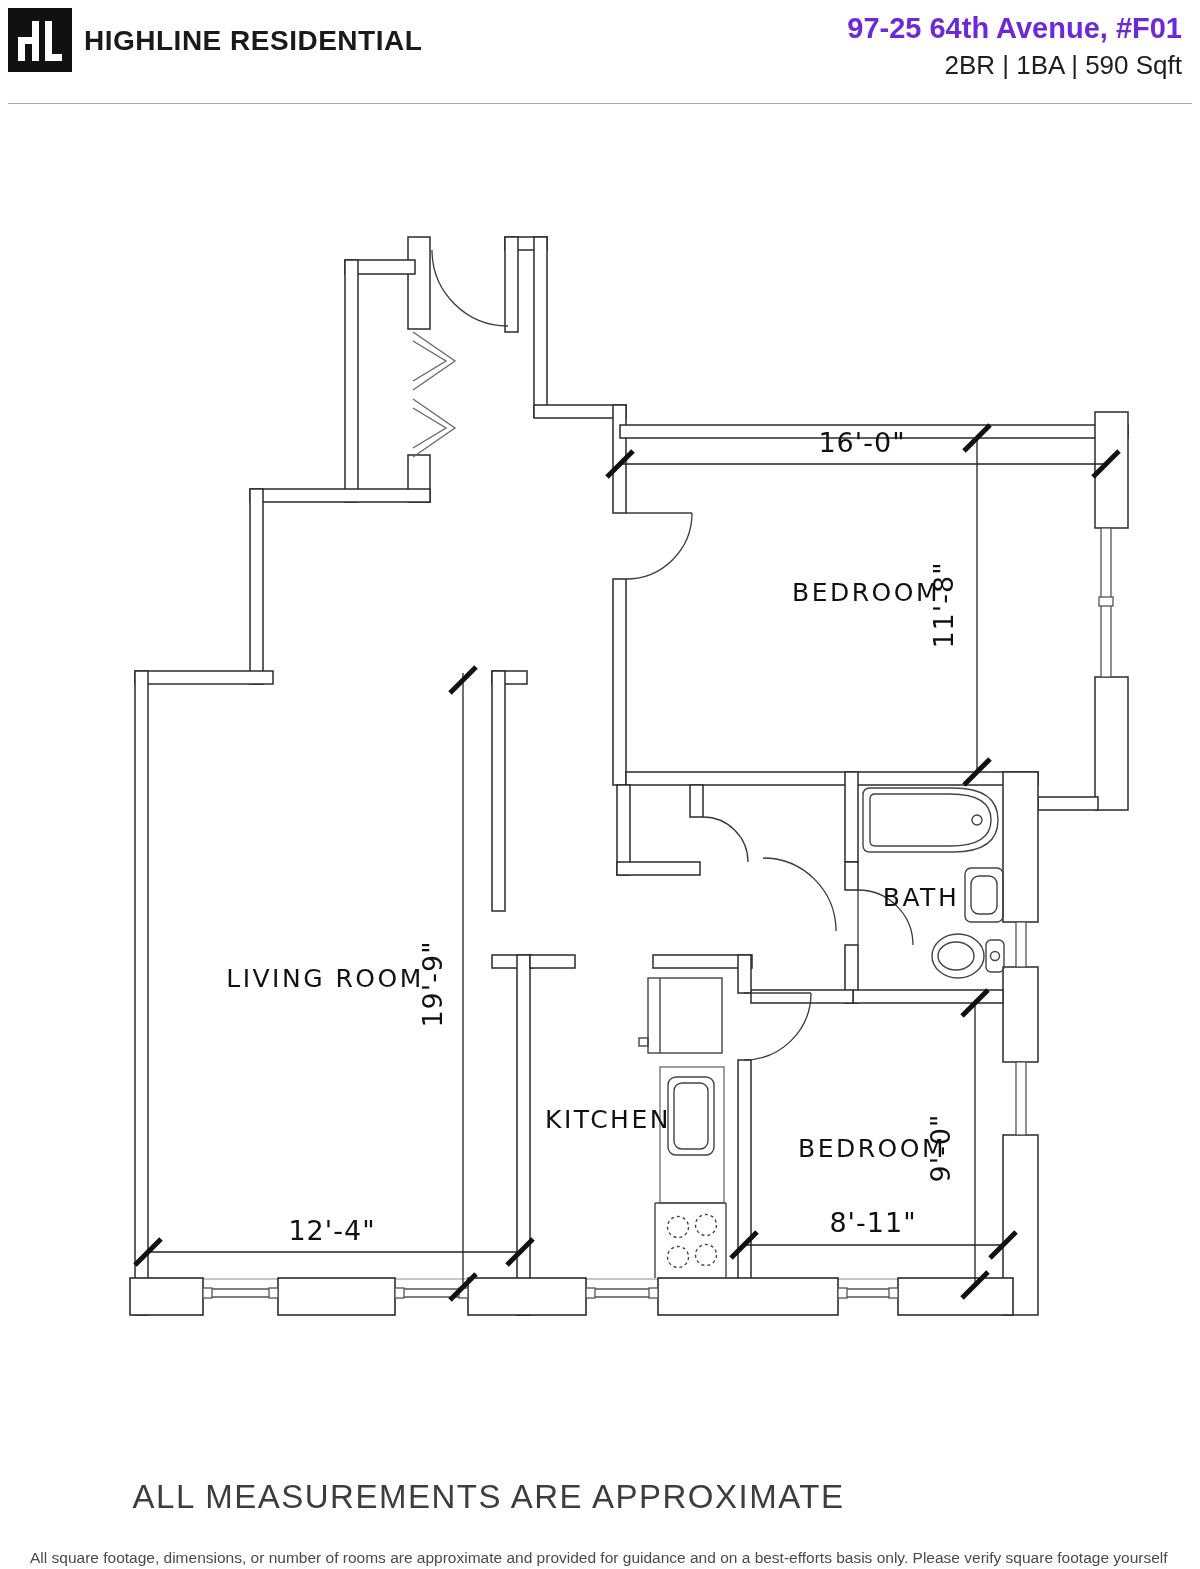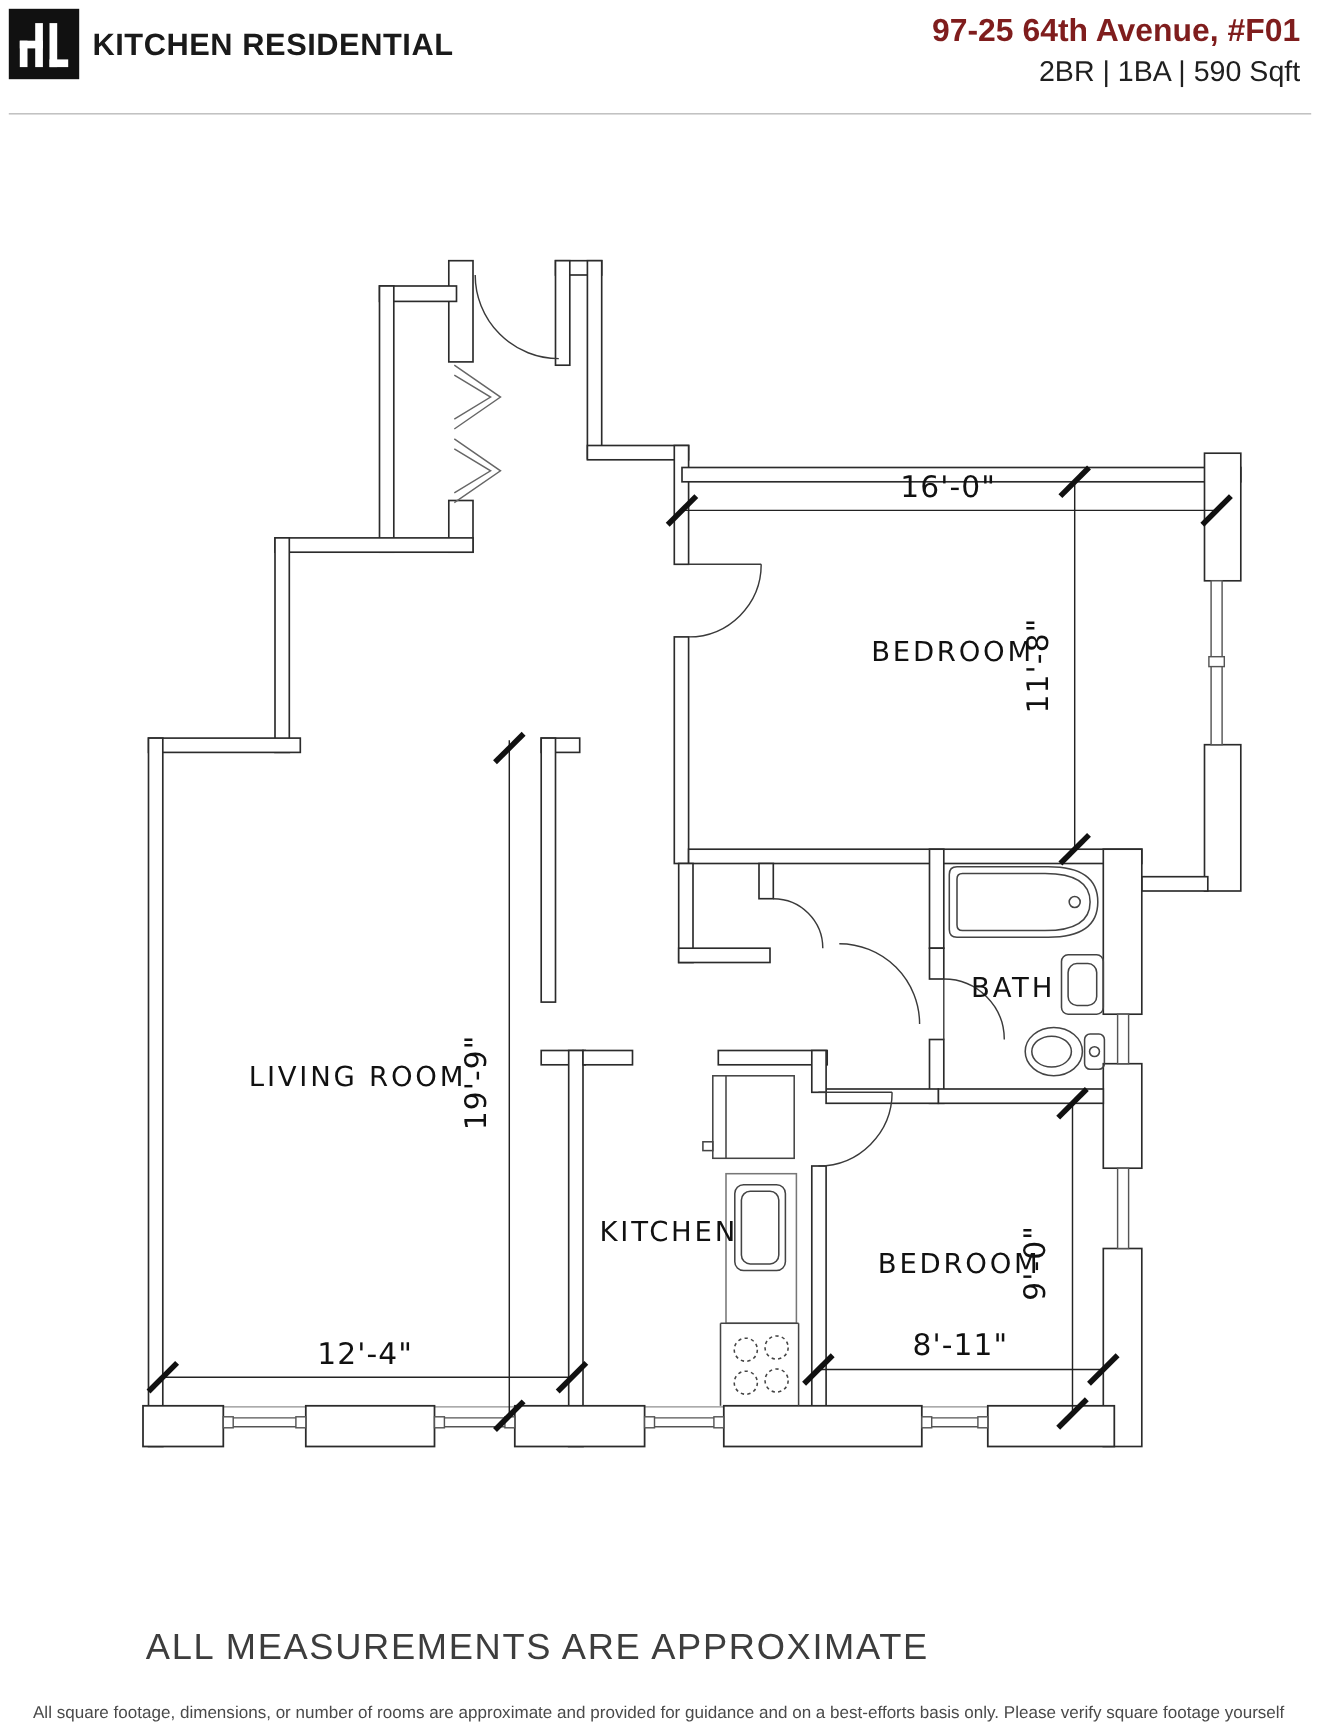--- a/index.html
+++ b/index.html
@@ -9,21 +9,21 @@
   }
   
   .hdr{position:absolute;left:0;top:0;width:1200px;height:104px;}
   .logo{position:absolute;left:8px;top:8px;width:64px;height:64px;background:#111;}
   .brand{
     position:absolute;left:84px;top:25px;font-size:28px;font-weight:600;
     letter-spacing:.5px;color:#1a1a1a;white-space:nowrap;
   }
   .addr{
     position:absolute;right:18px;top:12px;font-size:29px;font-weight:700;
-    color:#7f1d1d;text-align:right;white-space:nowrap;
+    color:#6d28d9;text-align:right;white-space:nowrap;
   }
   .specs{
     position:absolute;right:18px;top:50px;font-size:26px;font-weight:400;
     color:#1f1f1f;text-align:right;white-space:nowrap;
   }
   .hdr-rule{position:absolute;left:8px;right:8px;top:103px;height:0;border-top:1px solid #a9a9a9;}
   
   .plan{position:absolute;left:0;top:0;width:1200px;height:1569px;}
   
   .notice{
@@ -215,20 +215,20 @@
     <svg width="64" height="64" viewBox="0 0 64 64">
       <g fill="#ffffff">
         <rect x="10" y="29" width="7" height="24"></rect>
         <rect x="10" y="29" width="21" height="7"></rect>
         <rect x="24" y="13" width="7" height="40"></rect>
         <rect x="37" y="13" width="7" height="40"></rect>
         <rect x="37" y="46" width="17" height="7"></rect>
       </g>
     </svg>
   </div>
-  <div class="brand">KITCHEN RESIDENTIAL</div>
+  <div class="brand">HIGHLINE RESIDENTIAL</div>
   <div class="addr">97-25 64th Avenue, #F01</div>
   <div class="specs">2BR | 1BA | 590 Sqft</div>
   <div class="hdr-rule"></div>
 </div>
 
 <div class="notice">ALL MEASUREMENTS ARE APPROXIMATE</div>
 <div class="disclaimer">All square footage, dimensions, or number of rooms are approximate and provided for guidance and on a best-efforts basis only. Please verify square footage yourself before making any decisions. Exact dimensions and room counts can be obtained by retaining the services of a professional architect or engineer.</div>
 
 </body></html>

